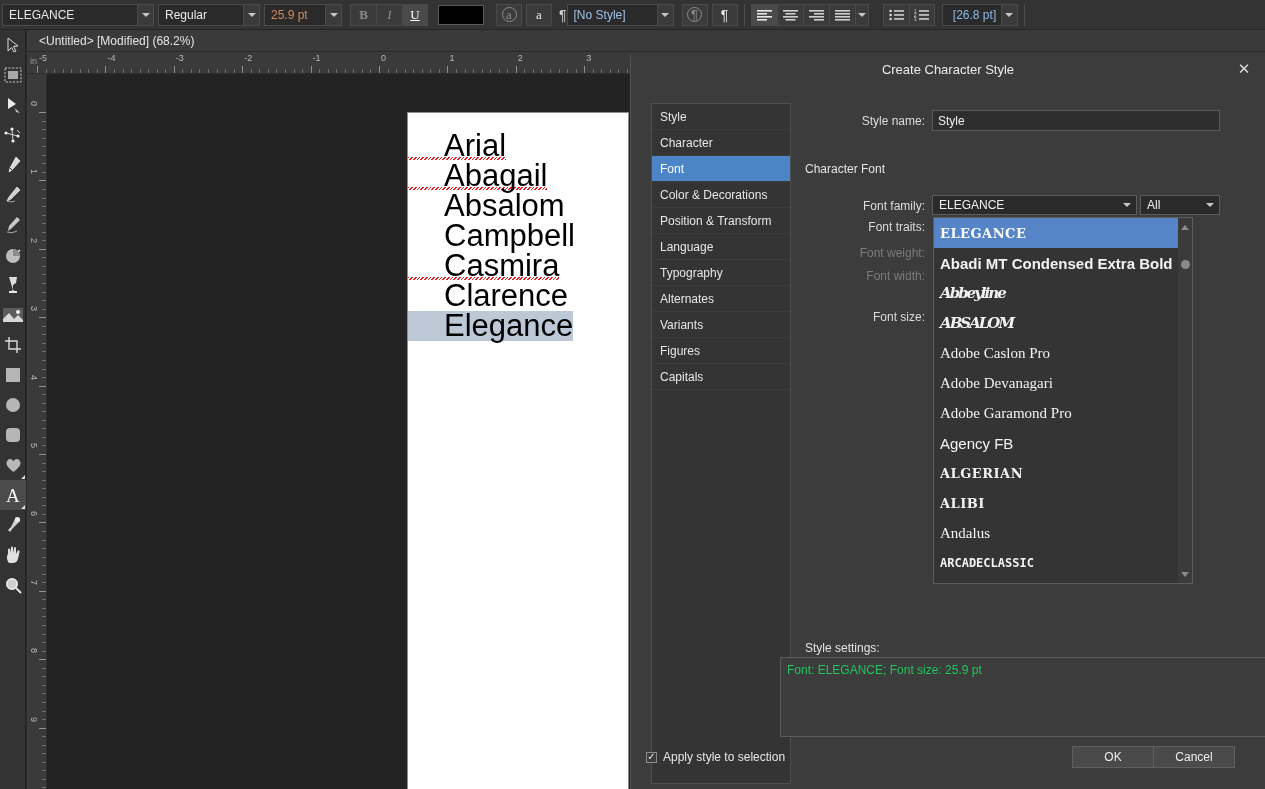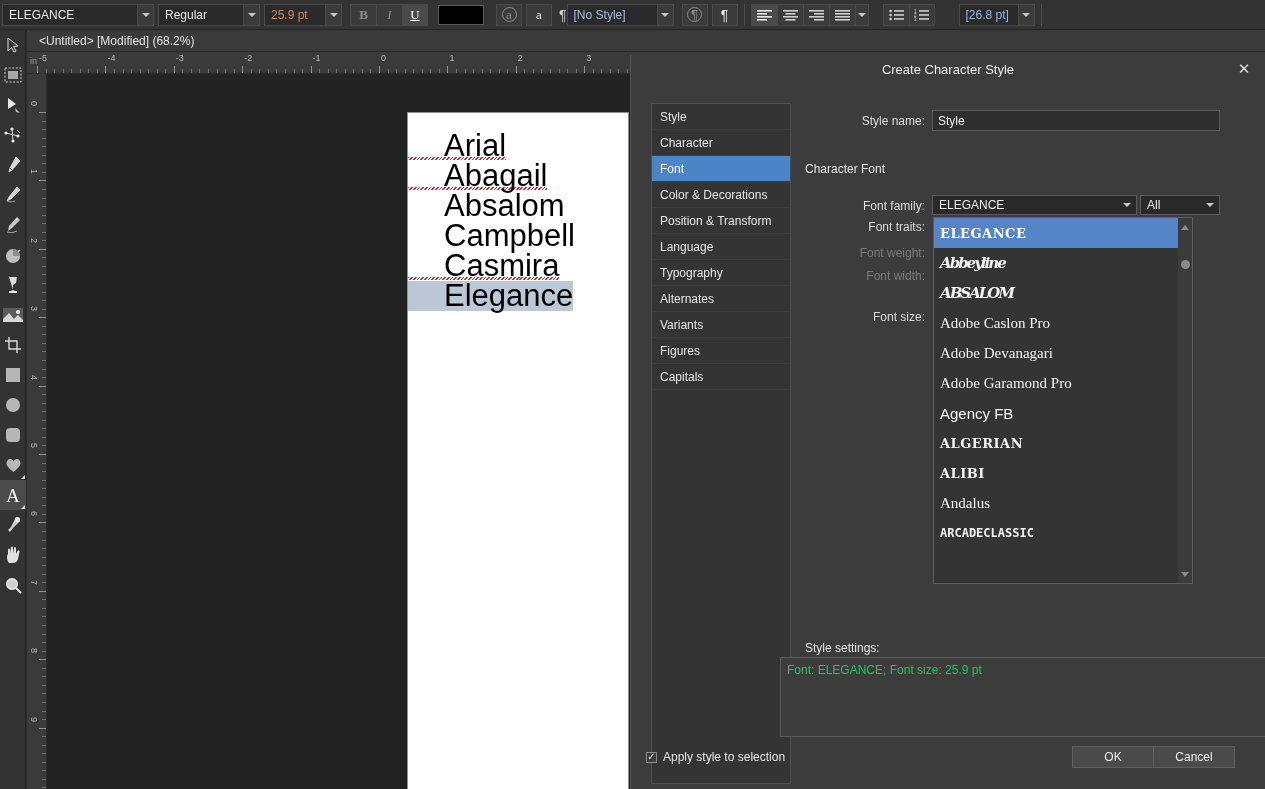--- a/index.html
+++ b/index.html
@@ -310,21 +310,21 @@
         <text x="0" y="4" font-size="4.5" font-family="Liberation Sans">1</text>
         <rect x="5" y="1.2" width="10" height="1.5"></rect>
         <text x="0" y="8" font-size="4.5" font-family="Liberation Sans">2</text>
         <rect x="5" y="5.2" width="10" height="1.5"></rect>
         <text x="0" y="12" font-size="4.5" font-family="Liberation Sans">3</text>
         <rect x="5" y="9.2" width="10" height="1.5"></rect>
           </g>
         </svg>
     </div>
   </div>
-  <div class="tb-combo" style="width:76px; margin-left:24px;">
+  <div class="tb-combo" style="width:76px; margin-left:7px;text-align:center;">
     <div class="val" style="color:#8fb8e8;">[26.8 pt]</div>
     <div class="tb-arrow"></div>
   </div>
   <div class="tb-sep"></div>
 </div>
 
 <div id="rail">
   <div class="tool">
     <svg width="14" height="16">
         <path d="M2,1 L2,14 L5.5,10.5 L8,15 L10,14 L7.5,9.5 L12,9 Z" fill="none" stroke="#dcdcdc" stroke-width="1"></path>
@@ -631,20 +631,21 @@
   </div>
 
 <div id="canvas">
   <div id="page">
     <div id="page-lines">
         <div class="prow first"><span class="ptext spell">Arial</span></div>
         <div class="prow"><span class="ptext spell">Abagail</span></div>
         <div class="prow"><span class="ptext">Absalom</span></div>
         <div class="prow"><span class="ptext">Campbell</span></div>
         <div class="prow"><span class="ptext spell">Casmira</span></div>
+        <div class="prow"><span class="ptext">Clarence</span></div>
         <div class="prow"><span class="ptext sel">Elegance</span></div>
       </div>
   </div>
 </div>
 
 <div id="dialog">
   <div id="dlg-title">
     <span>Create Character Style</span>
     <span id="dlg-close">✕</span>
   </div>
@@ -705,20 +706,23 @@
 <div class="field-label" style="left:795px; top:220px; width:130px;">Font traits:</div>
 <div class="field-label dim" style="left:795px; top:246px; width:130px;">Font weight:</div>
 <div class="field-label dim" style="left:795px; top:269px; width:130px;">Font width:</div>
 <div class="field-label" style="left:795px; top:310px; width:130px;">Font size:</div>
 
 <div id="fontlist">
   <div id="fl-items">
       <div class="fl-item f-caps sel">
         <span>ELEGANCE</span>
       </div>
+      <div class="fl-item f-bold">
+        <span>Abadi MT Condensed Extra Bold</span>
+      </div>
       <div class="fl-item f-deco">
         <span>Abbeyline</span>
       </div>
       <div class="fl-item f-deco">
         <span>ABSALOM</span>
       </div>
       <div class="fl-item f-serif">
         <span>Adobe Caslon Pro</span>
       </div>
       <div class="fl-item f-serif">

